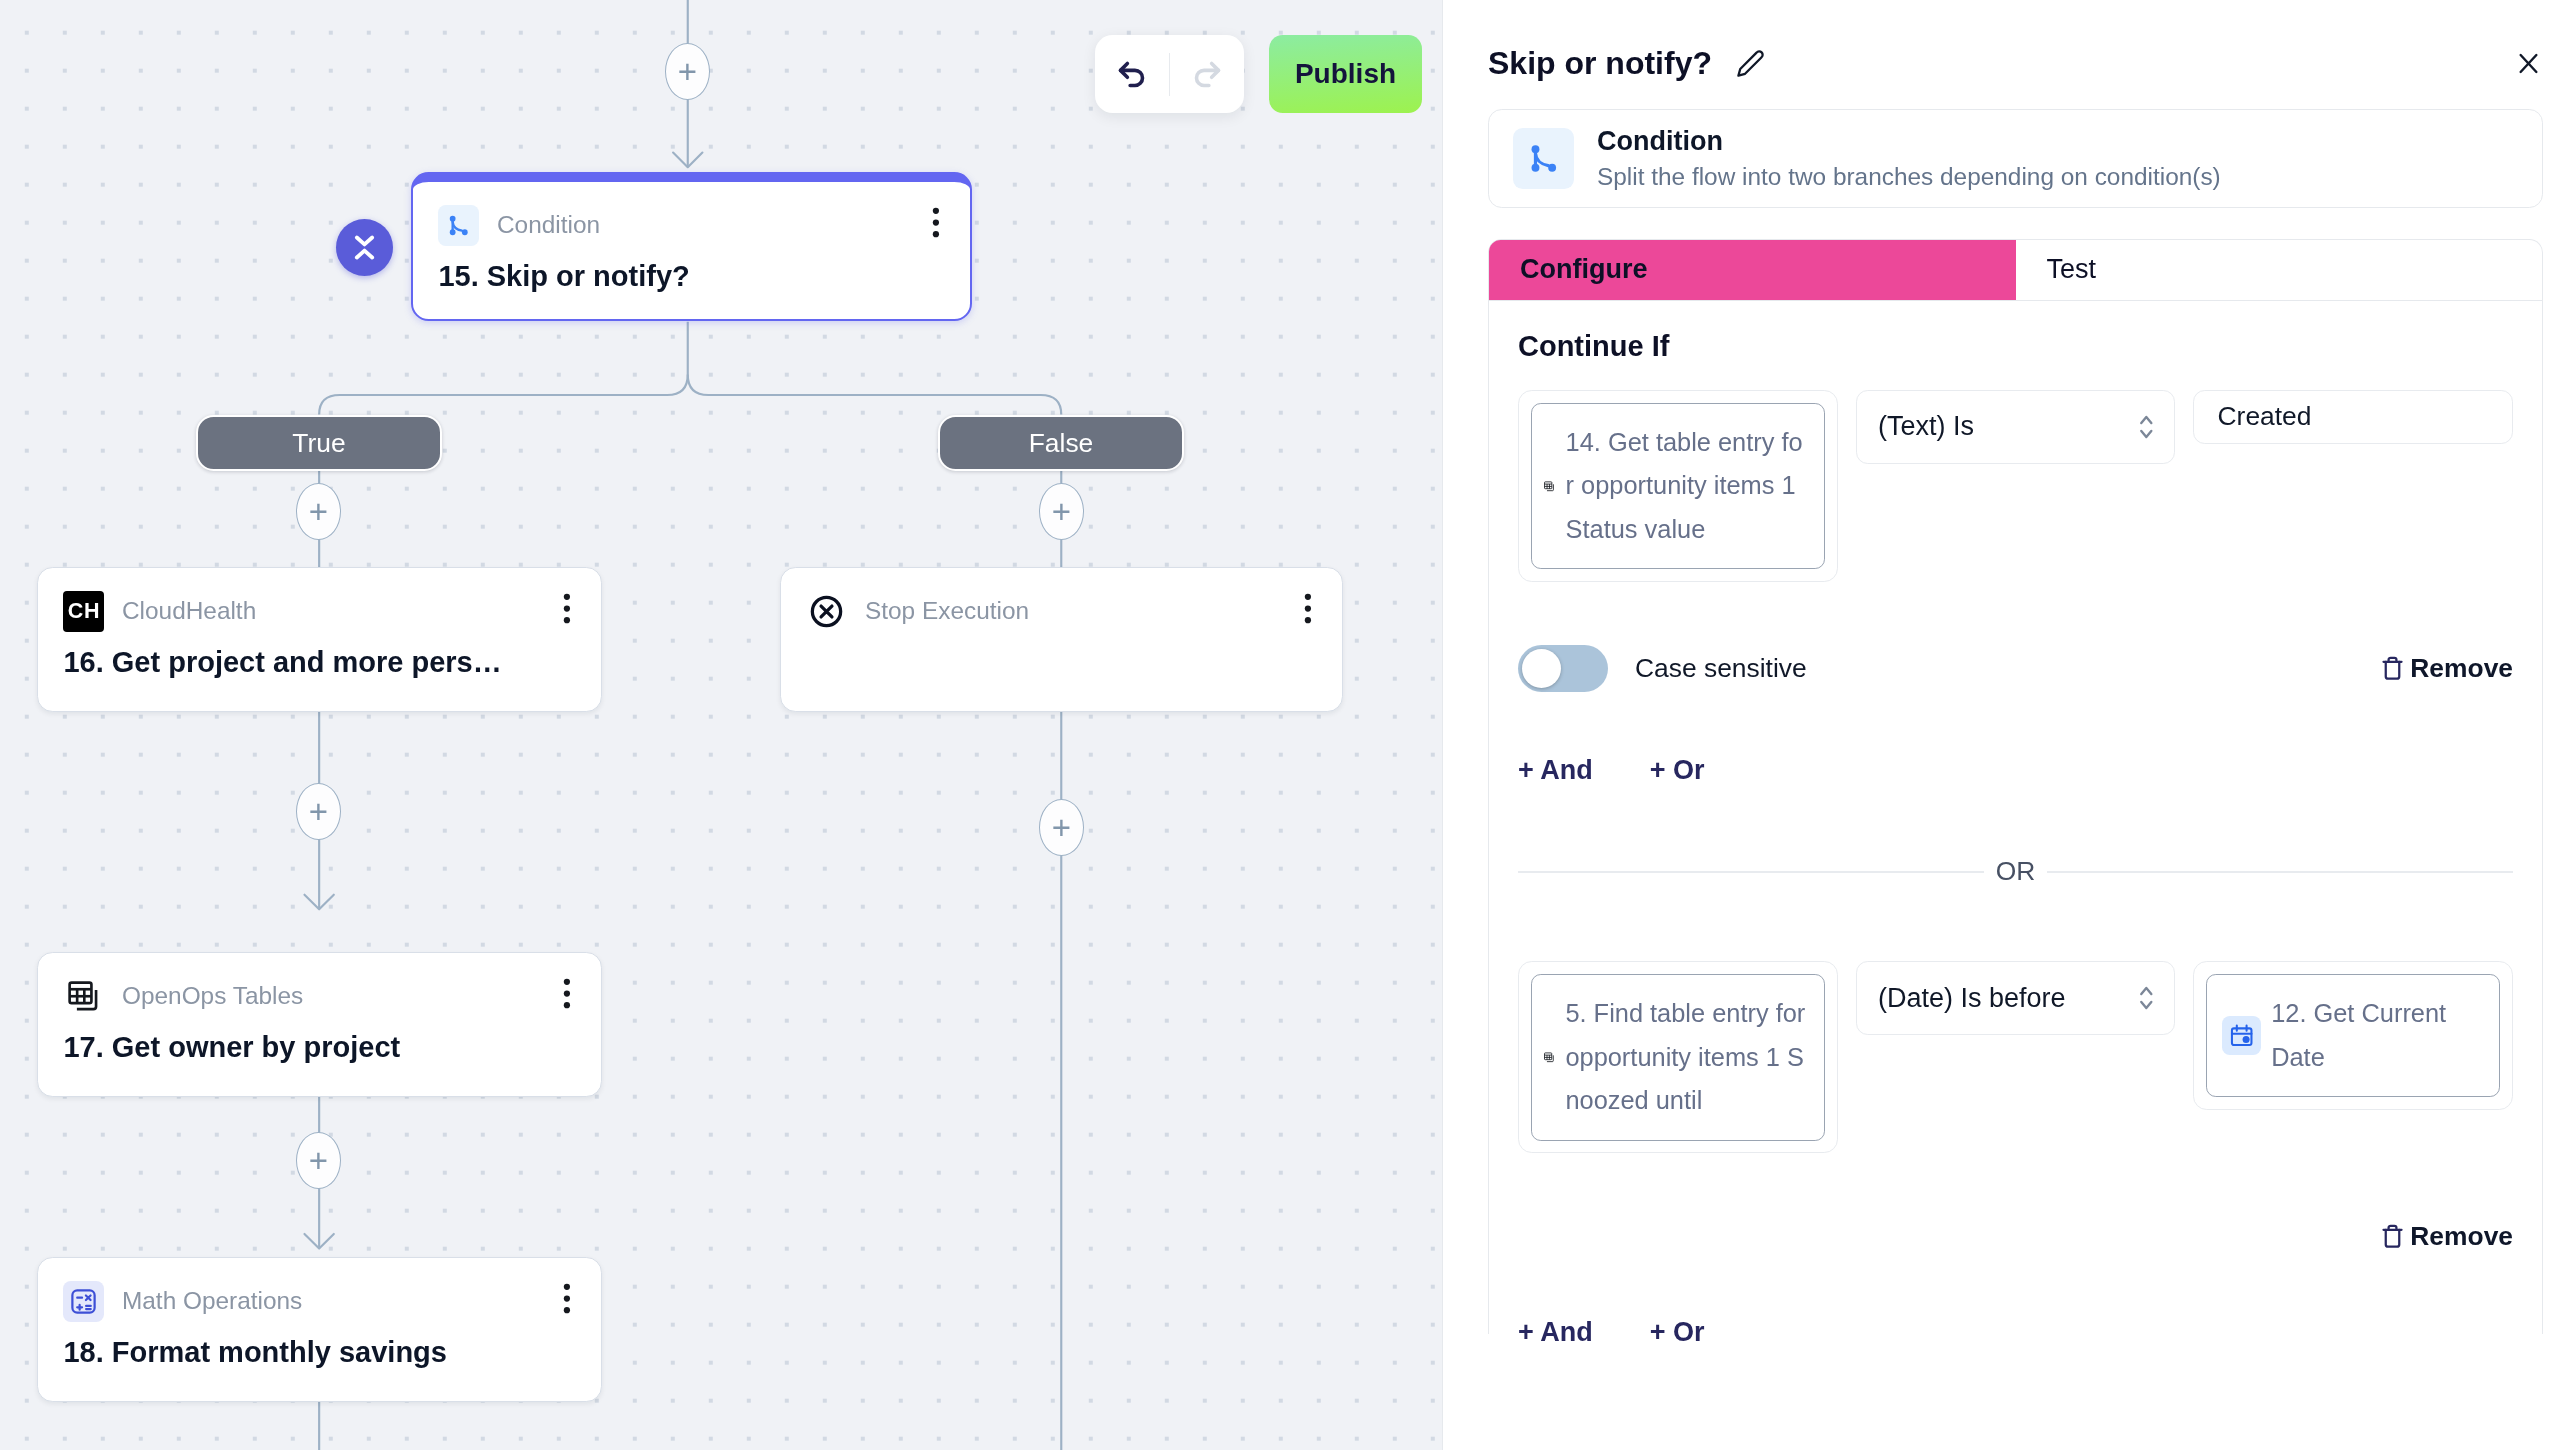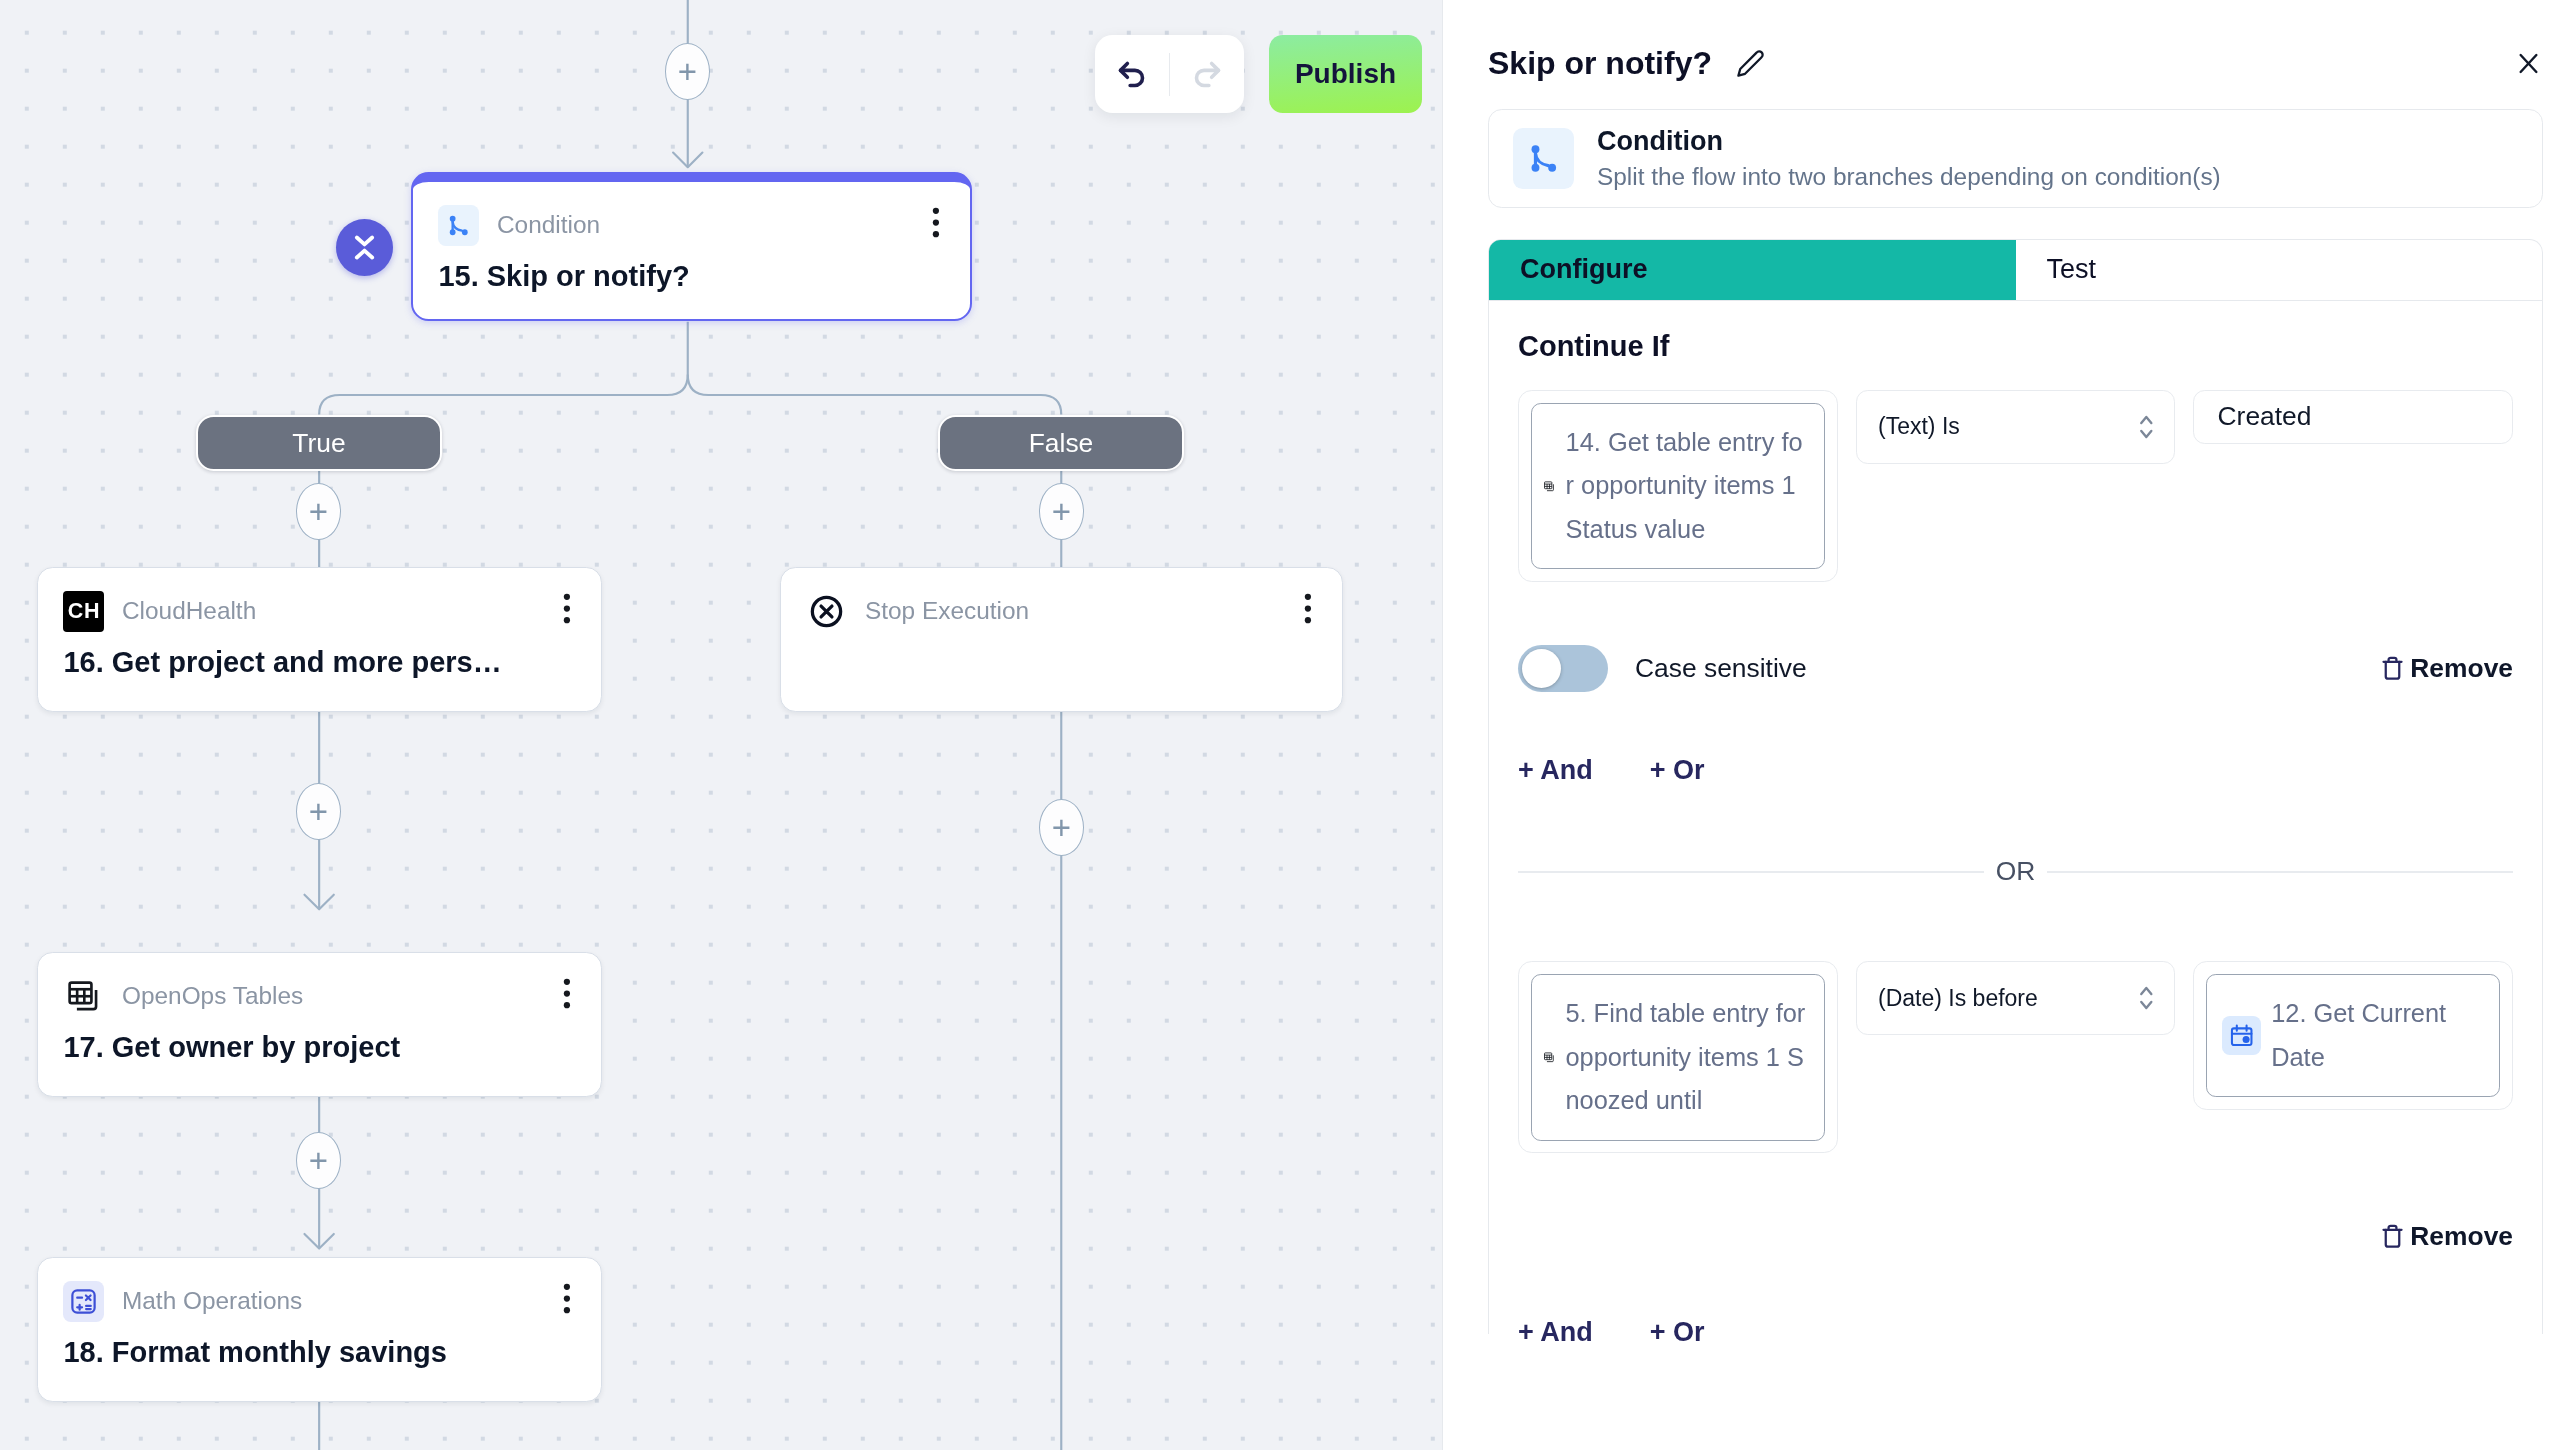--- a/index.html
+++ b/index.html
@@ -70,34 +70,34 @@
     display:flex; align-items:center; justify-content:center; flex:0 0 auto; }
   .desc-title { font-size:27px; font-weight:600; color:#0d1628; margin-bottom:6.8px; }
   .desc-sub { font-size:24.4px; color:#64748b; }
 
   .tab-box { margin-top:31px; border:1.5px solid #e6e9ed; border-bottom:none;
     border-radius:13.7px 13.7px 0 0; height:1095px; }
   .tab-row { display:grid; grid-template-columns:1fr 1fr; height:61px;
     border-bottom:1.5px solid #e6e9ed; }
   .tab { display:flex; align-items:center; padding-left:31px; font-size:27px;
     color:#0d1026; cursor:pointer; }
-  .tab-active { background:#14b8a6; border-radius:11.7px 0 0 0; font-weight:600; }
+  .tab-active { background:#ec4899; border-radius:11.7px 0 0 0; font-weight:600; }
   .tab-content { padding:29px 29px 0 29px; }
 
   .section-h { font-size:29px; font-weight:600; color:#0d1026; }
 
   .cond-grid { margin-top:27px; display:grid; grid-template-columns:1fr 1fr 1fr;
     gap:17.6px; align-items:start; }
   .token-outer { border:1.5px solid #e8ebef; border-radius:13.7px; padding:11.7px; }
   .token-inner { border:1.6px solid #9aa4b2; border-radius:9.8px;
     padding:17.6px 13.7px 17.6px 11.7px; display:flex; align-items:center; gap:9.8px;
     color:#66708a; font-size:25.4px; line-height:1.7; }
   .token-text { word-break:break-all; }
   .sel { height:74px; border:1.5px solid #e8ebef; border-radius:11.7px;
-    display:flex; align-items:center; padding:0 19.6px 0 21.5px; font-size:23px;
+    display:flex; align-items:center; padding:0 19.6px 0 21.5px; font-size:27px;
     color:#101828; cursor:pointer; }
   .sel .lbl { flex:1; }
   .inp { height:54px; border:1.5px solid #e8ebef; border-radius:11.7px;
     display:flex; align-items:center; padding:0 23.5px; font-size:26.4px; color:#101828; }
   .mini-tile { width:39px; height:39px; border-radius:7.8px; background:#dbeafe;
     display:flex; align-items:center; justify-content:center; flex:0 0 auto; }
 
   .case-row { margin-top:63px; display:flex; align-items:center; }
   .toggle { width:90px; height:47px; border-radius:23.5px; background:#abc4da;
     position:relative; cursor:pointer; flex:0 0 auto; }

